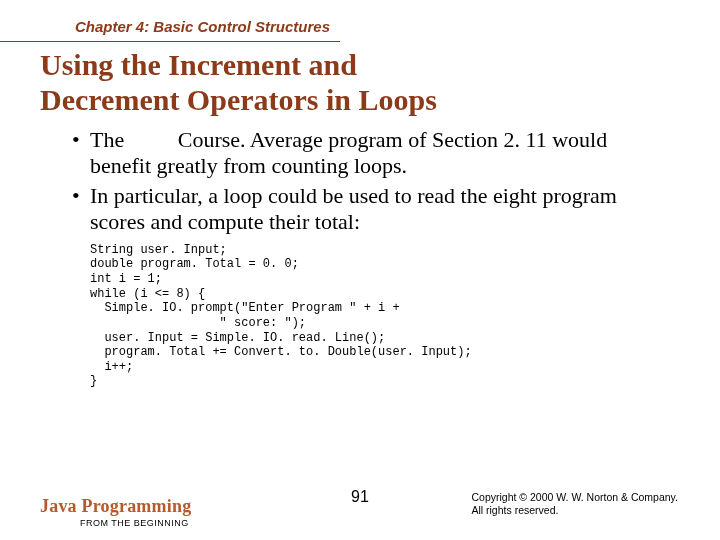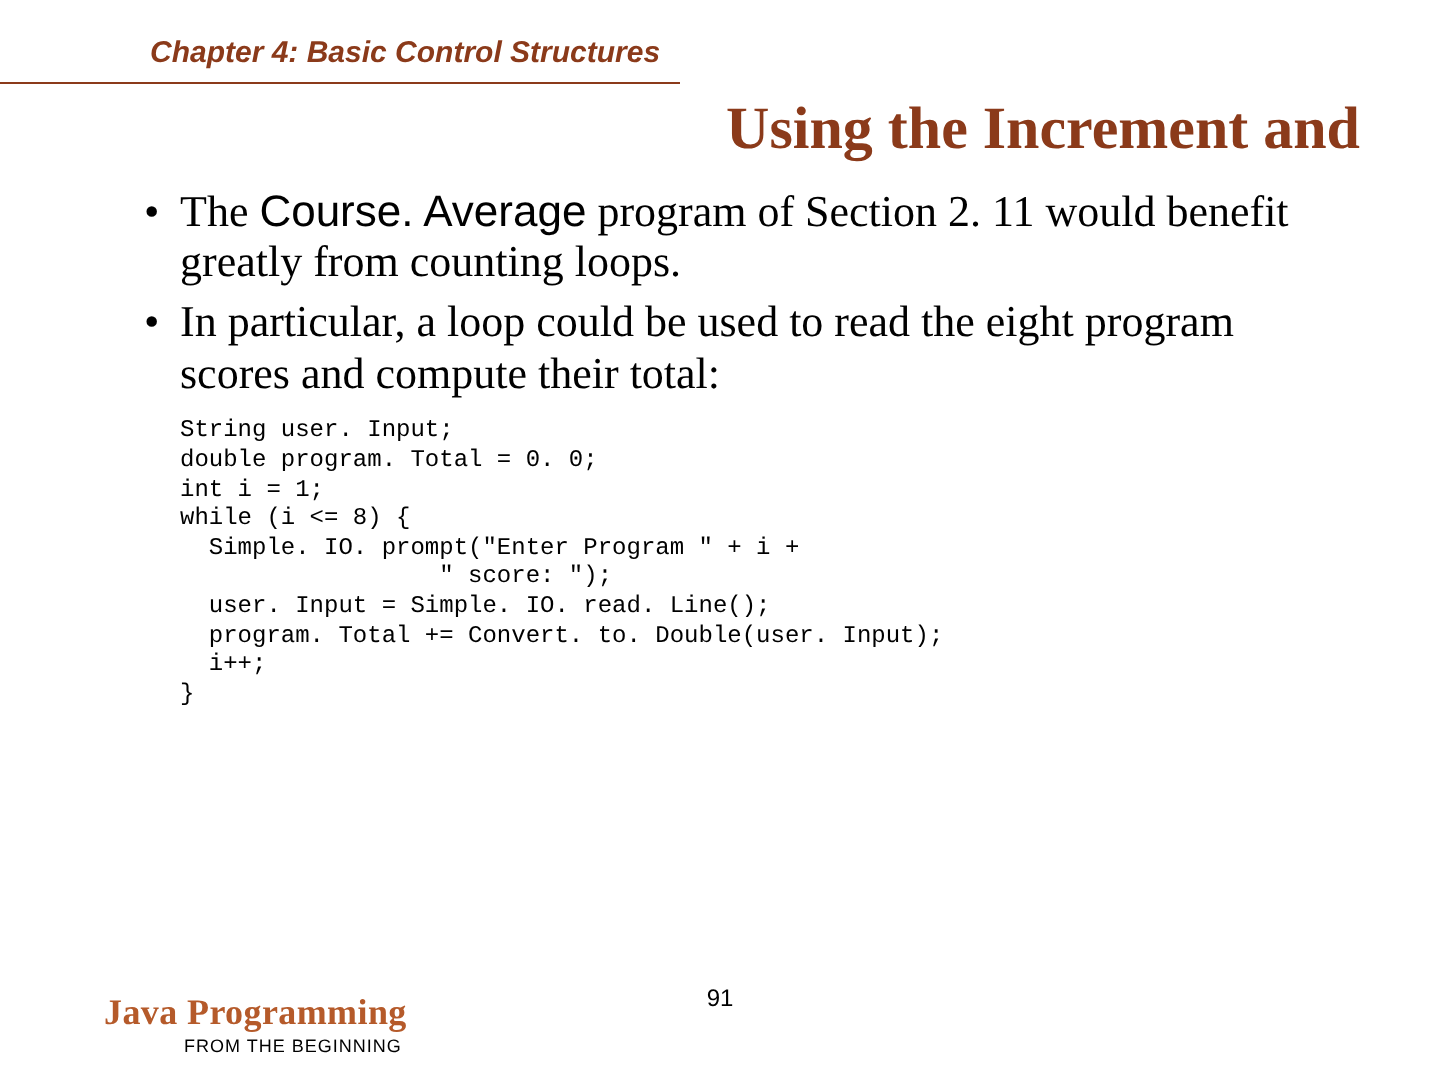--- a/index.html
+++ b/index.html
@@ -18,53 +18,53 @@
     font-size: 15px;
     color: #8b3a1a;
     padding-left: 75px;
     padding-bottom: 6px;
     border-bottom: 1.5px solid #8b3a1a;
     margin-right: 40px;
     margin-left: 0;
     width: 340px;
   }
   .title {
-    text-align: right;
+    text-align: left;
     font-size: 30px;
     color: #8b3a1a;
     margin: 6px 40px 10px 40px;
     line-height: 1.15;
   }
   .bullets {
     margin: 0 52px 8px 72px;
     font-size: 22px;
     color: #000;
     line-height: 1.18;
   }
   .bullets li { list-style: none; position: relative; padding-left: 18px; margin-bottom: 4px; }
   .bullets li::before { content: "•"; position: absolute; left: 0; top: 0; }
-  .mono { font-family: Liberation Sans, sans-serif; }
+  .mono { font-family: Liberation Serif, serif; margin-left: 48px; }
   .code {
     font-family: "Courier New", Courier, monospace;
     font-size: 12px;
     color: #000;
     white-space: pre;
     margin-left: 90px;
     line-height: 1.22;
   }
   .footer {
     position: absolute;
     bottom: 12px;
     left: 0;
     width: 720px;
     height: 48px;
   }
   .footer-left {
     position: absolute;
-    left: 52px;
+    left: 40px;
     bottom: 0;
     margin-top: 42px;
   }
   .jp {
     font-family: "Times New Roman", serif;
     font-weight: bold;
     font-size: 18px;
     color: #b55a2a;
     text-shadow: -1px 0 #fff, 1px 0 #fff;
     letter-spacing: 0.2px;
@@ -76,41 +76,42 @@
     color: #000;
     margin-top: 1px;
     padding-left: 40px;
   }
   .page-num {
     position: absolute;
     left: 50%;
     transform: translateX(-50%);
     bottom: 22px;
     font-family: Arial, Helvetica, sans-serif;
-    font-size: 12px;
+    font-size: 16px;
     color: #000;
   }
   .copyright {
     position: absolute;
     right: 42px;
     bottom: 10px;
     font-family: Arial, Helvetica, sans-serif;
     font-size: 10.5px;
     color: #000;
     text-align: left;
     line-height: 1.3;
   }
 </style>
 </head>
 <body>
 
 <div class="chapter">Chapter 4: Basic Control Structures</div>
 
 <h1 class="title">
   <span>Using the Increment and</span><br>
+  <span>Decrement Operators in Loops</span>
 </h1>
 
 <ul class="bullets">
   <li>
     <span>The </span><span class="mono">Course. Average</span><span> program of Section 2. 11 would benefit greatly from counting loops.</span>
   </li>
   <li>In particular, a loop could be used to read the eight program scores and compute their total:</li>
 </ul>
 
 <div class="code">String user. Input;
@@ -123,13 +124,17 @@
   program. Total += Convert. to. Double(user. Input);
   i++;
 }</div>
 
 <div class="footer">
   <div class="footer-left">
     <div class="jp">Java Programming</div>
     <div class="ftb">FROM THE BEGINNING</div>
   </div>
   <div class="page-num">91</div>
+  <div class="copyright">
+    <div>Copyright © 2000 W. W. Norton &amp; Company.</div>
+    <div>All rights reserved.</div>
+  </div>
 </div>
 
 </body></html>

